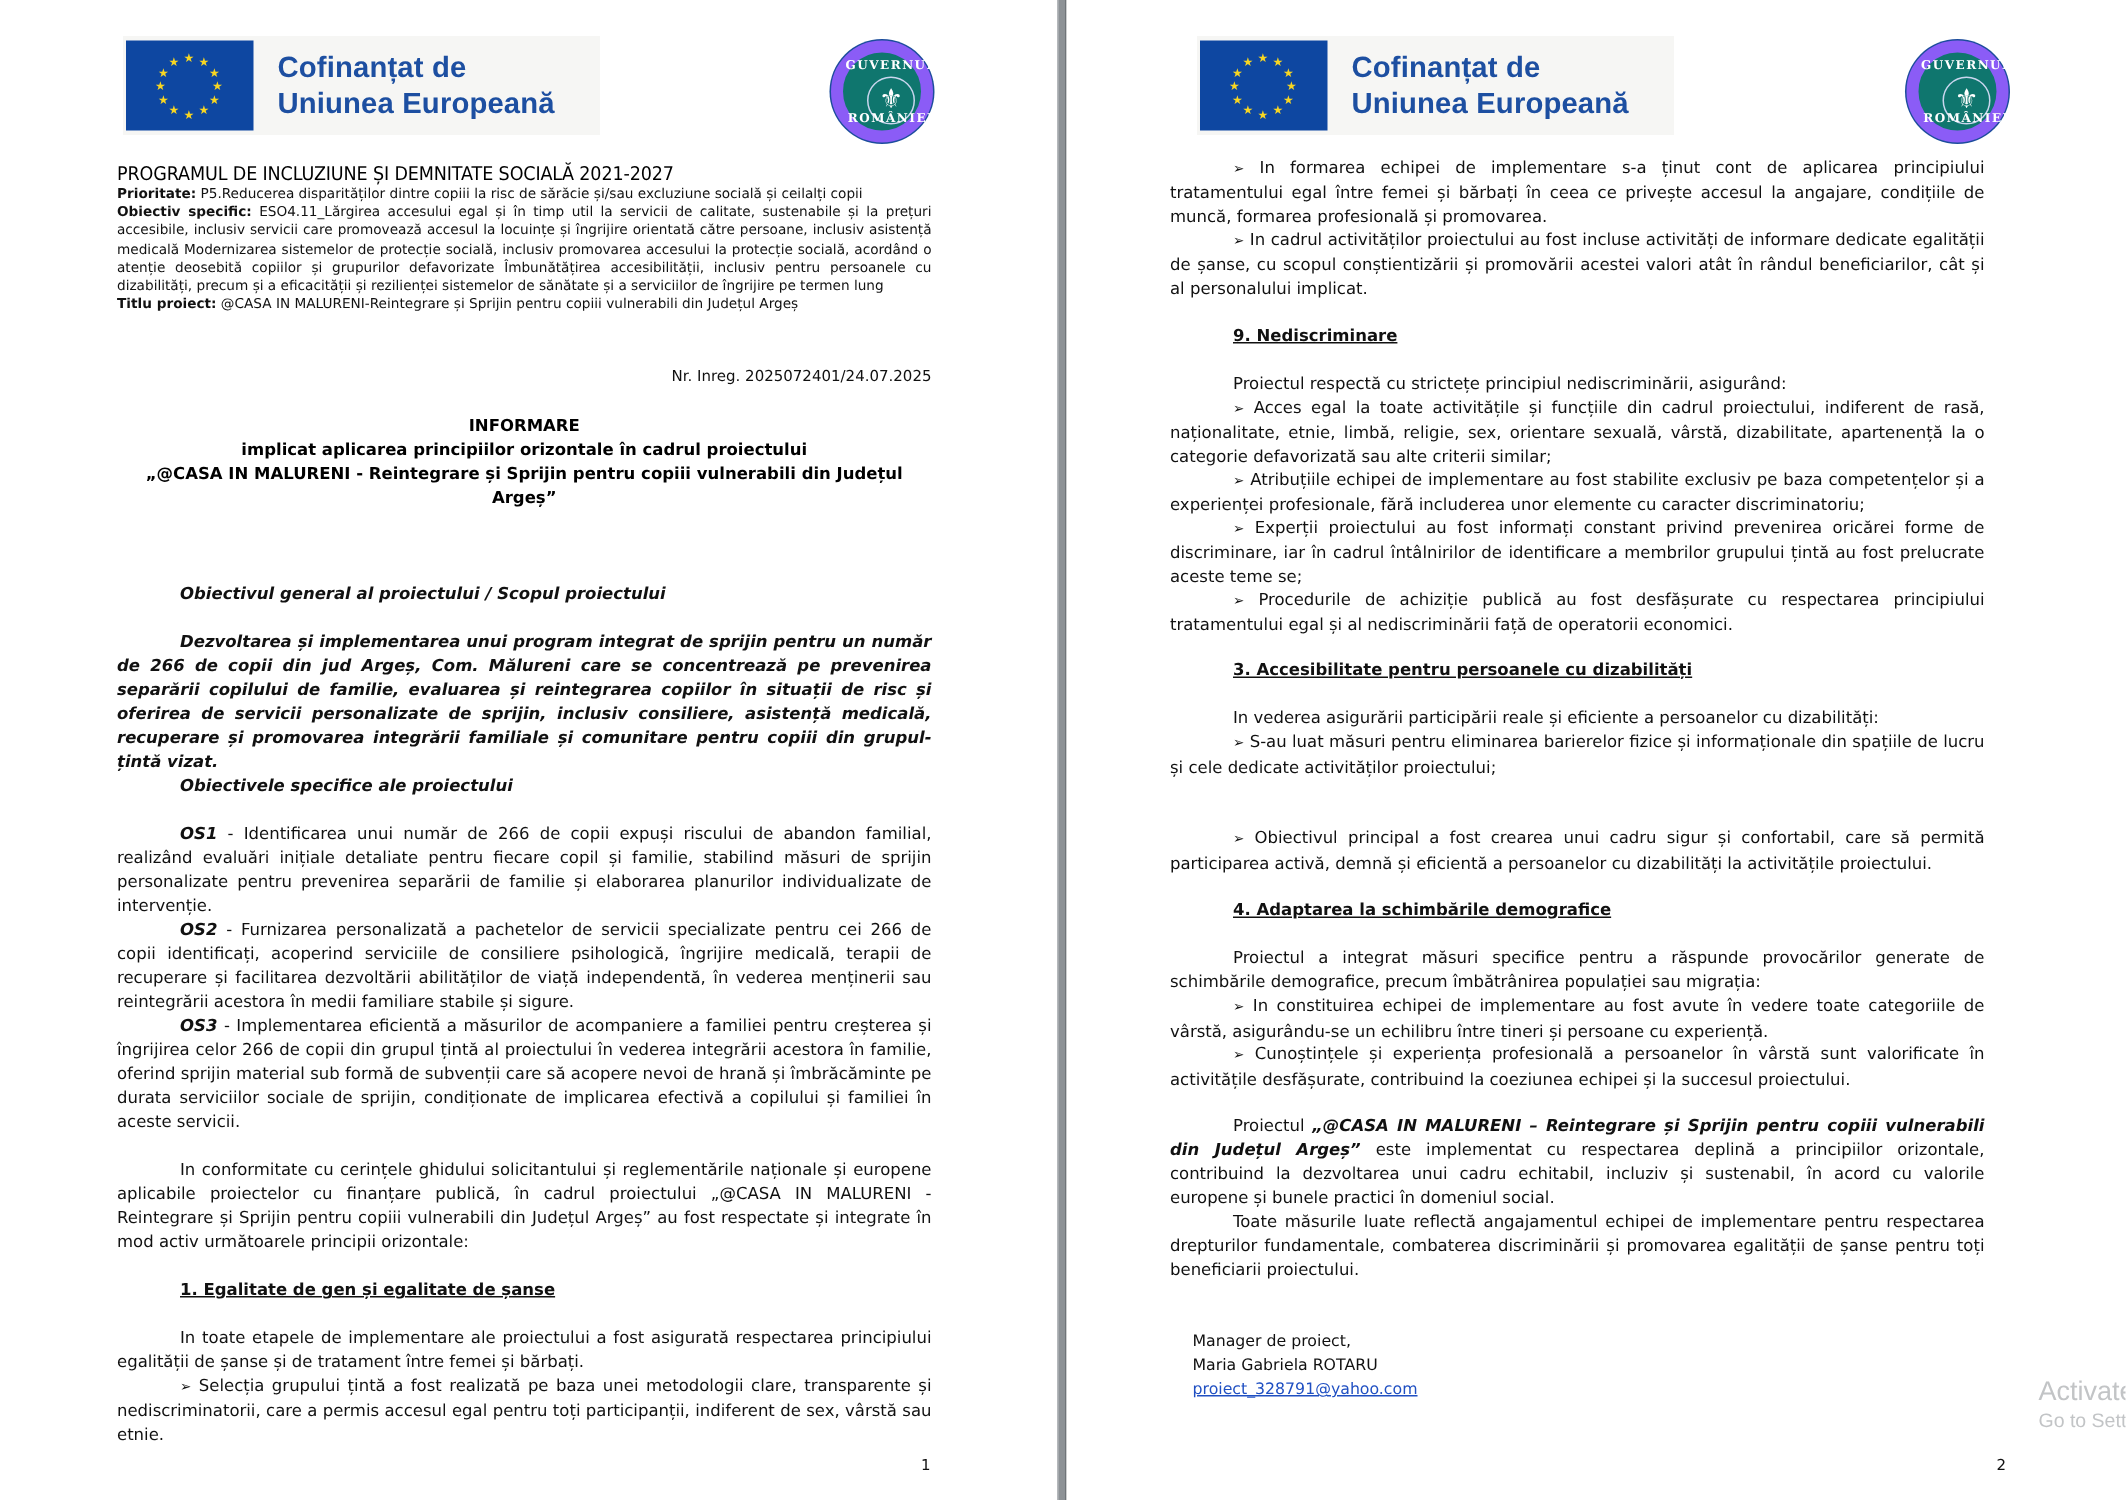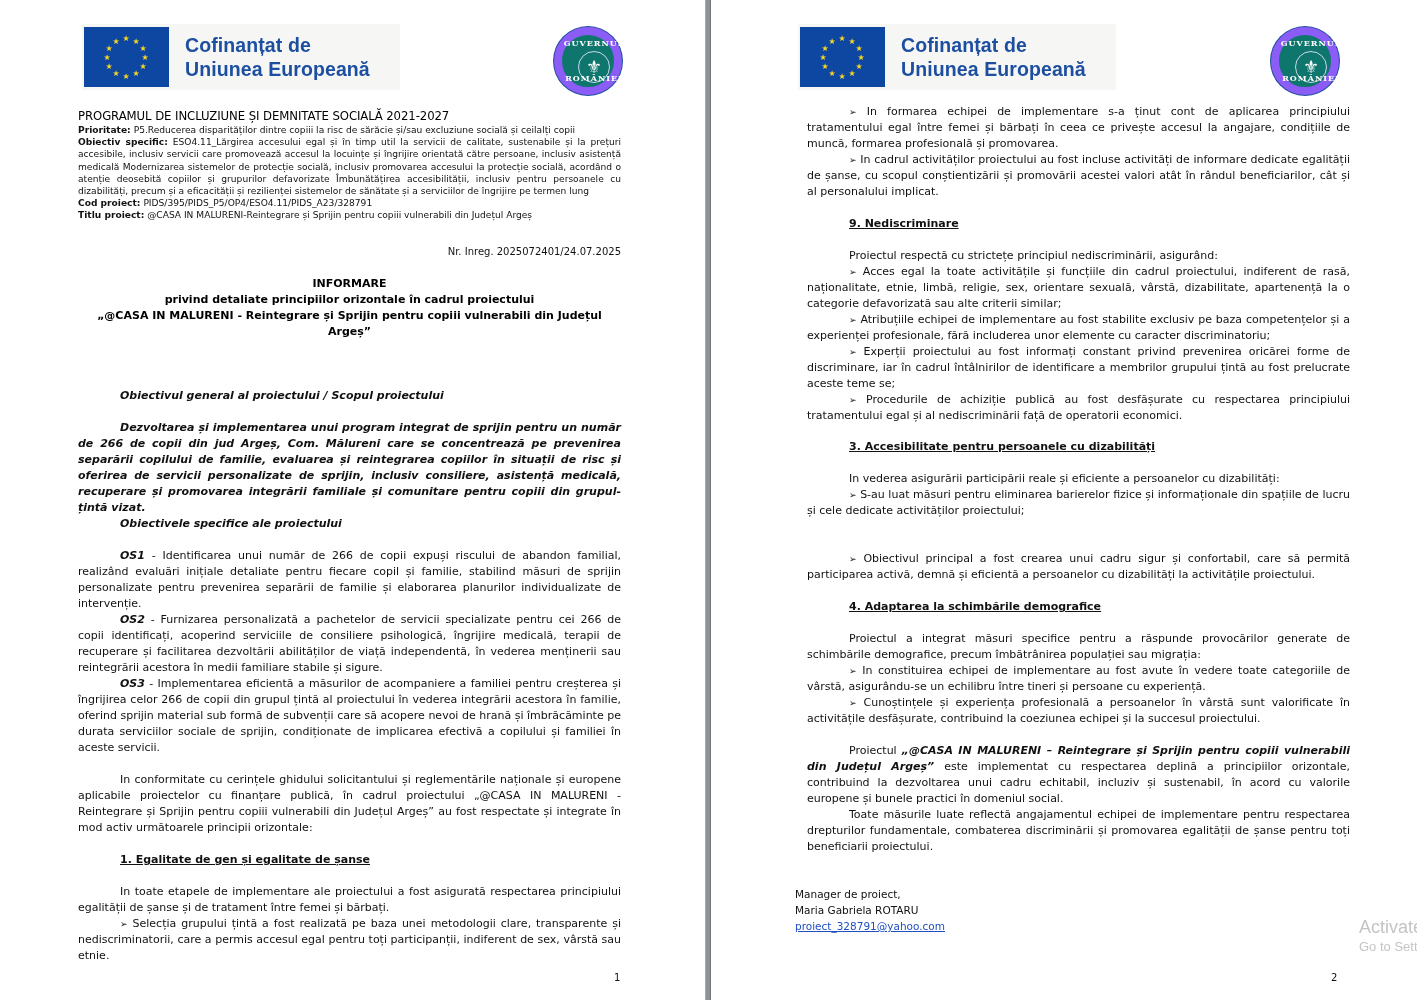--- a/index.html
+++ b/index.html
@@ -33,21 +33,21 @@
     .meta-block p { margin: 0; }
 
     .reg-no { position: absolute; right: 85px; top: 246px; font-size: 10px; color: #111; }
 
     .doc-title { position: absolute; left: 78px; top: 276px; width: 543px; text-align: center; font-size: 11px; line-height: 16px; font-weight: bold; }
 
     .body-text { font-size: 11px; line-height: 16px; color: #111; text-align: justify; }
     .indent { text-indent: 42px; }
     .blk { position: absolute; width: 543px; }
     .page-1 .blk { left: 78px; }
-    .page-2 .blk { left: 96px; }
+    .page-2 .blk { left: 69px; }
     .section-h { font-weight: bold; text-decoration: underline; padding-left: 42px; font-size: 11px; }
     .bold { font-weight: bold; font-style: italic; }
     .arrow { font-size: 9px; }
 
     .page-num { position: absolute; font-size: 10px; color: #111; top: 972px; }
     .page-1 .page-num { left: 614px; }
     .page-2 .page-num { left: 620px; }
 
     .signature { position: absolute; left: 84px; top: 886px; font-size: 10.5px; line-height: 16px; color: #111; }
     .signature a { color: #1f4fc2; text-decoration: underline; }
@@ -87,29 +87,28 @@
     <div class="inner"></div>
     <div class="eagle">⚜</div>
     <div class="ring-bot">ROMÂNIEI</div>
   </div>
 
   <div class="prog-title">PROGRAMUL DE INCLUZIUNE ȘI DEMNITATE SOCIALĂ 2021-2027</div>
 
   <div class="meta-block">
     <p><span class="lbl">Prioritate:</span><span> P5.Reducerea disparităților dintre copiii la risc de sărăcie și/sau excluziune socială și ceilalți copii</span></p>
     <p><span class="lbl">Obiectiv specific:</span><span> ESO4.11_Lărgirea accesului egal și în timp util la servicii de calitate, sustenabile și la prețuri accesibile, inclusiv servicii care promovează accesul la locuințe și îngrijire orientată către persoane, inclusiv asistență medicală Modernizarea sistemelor de protecție socială, inclusiv promovarea accesului la protecție socială, acordând o atenție deosebită copiilor și grupurilor defavorizate Îmbunătățirea accesibilității, inclusiv pentru persoanele cu dizabilități, precum și a eficacității și rezilienței sistemelor de sănătate și a serviciilor de îngrijire pe termen lung</span></p>
-    <p><span class="lbl">Cod proiect:</span><span> PIDS/395/PIDS_P5/OP4/ESO4.11/PIDS_A23/328791</span></p>
     <p><span class="lbl">Titlu proiect:</span><span> @CASA IN MALURENI-Reintegrare și Sprijin pentru copiii vulnerabili din Județul Argeș</span></p>
   </div>
 
   <div class="reg-no">Nr. Inreg. 2025072401/24.07.2025</div>
 
   <div class="doc-title">
     <div>INFORMARE</div>
-    <div>privind detaliate principiilor orizontale în cadrul proiectului</div>
+    <div>implicat aplicarea principiilor orizontale în cadrul proiectului</div>
     <div>„@CASA IN MALURENI - Reintegrare și Sprijin pentru copiii vulnerabili din Județul Argeș”</div>
   </div>
 
 
   <div class="blk body-text" style="top:388px;">
     <div class="bold" style="padding-left:42px;">Obiectivul general al proiectului / Scopul proiectului</div>
   </div>
 
   <div class="blk body-text bold indent" style="top:420px;">Dezvoltarea și implementarea unui program integrat de sprijin pentru un număr de 266 de copii din jud Argeș, Com. Mălureni care se concentrează pe prevenirea separării copilului de familie, evaluarea și reintegrarea copiilor în situații de risc și oferirea de servicii personalizate de sprijin, inclusiv consiliere, asistență medicală, recuperare și promovarea integrării familiale și comunitare pentru copiii din grupul-țintă vizat.</div>
 

